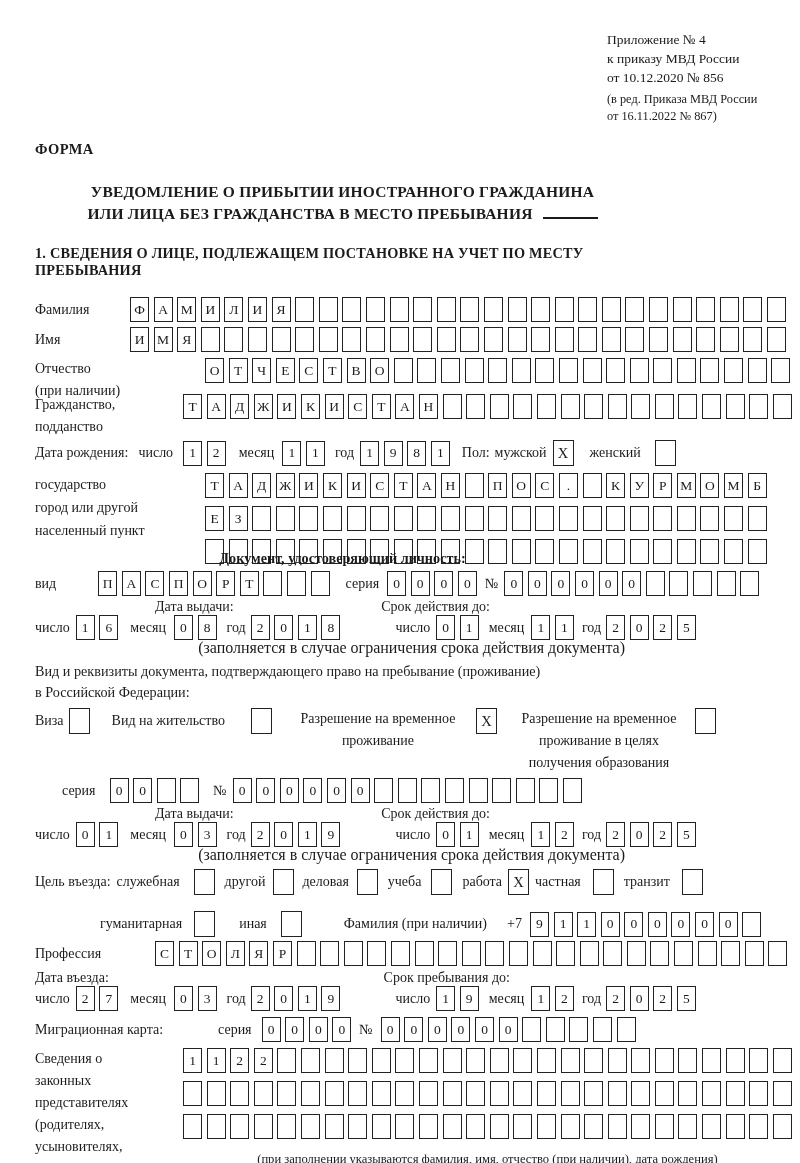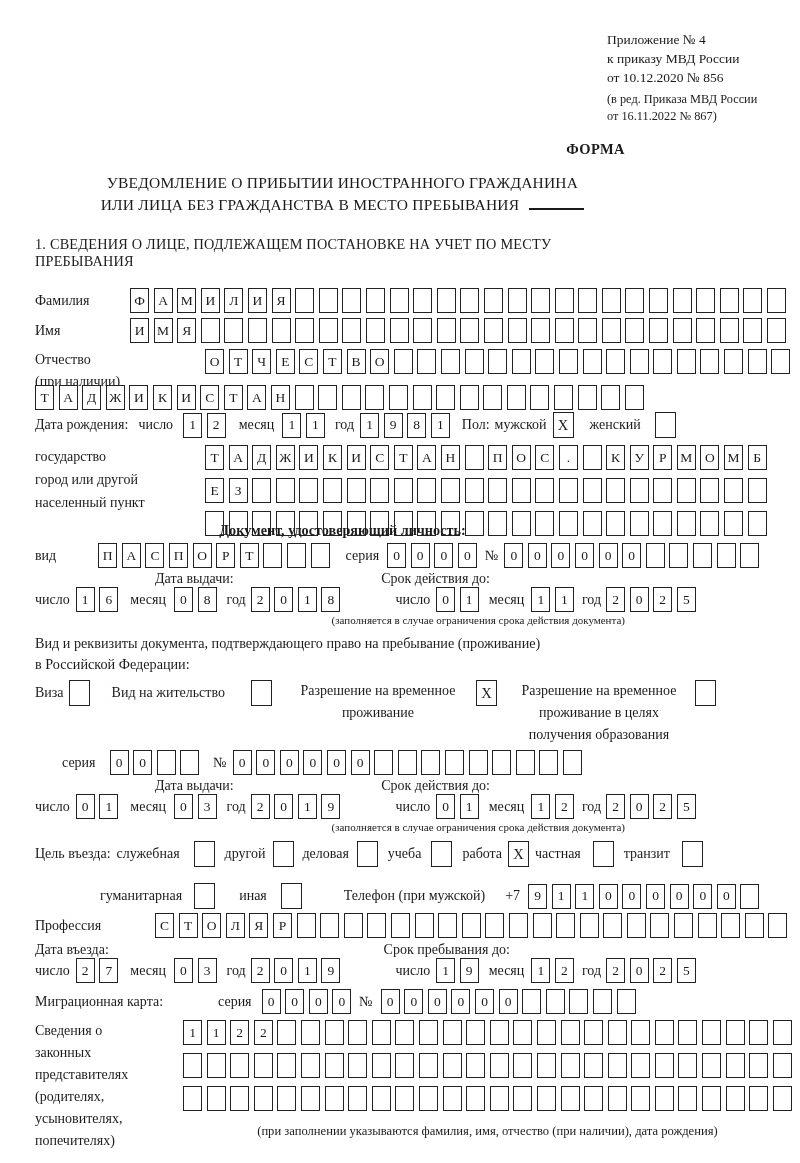--- a/index.html
+++ b/index.html
@@ -4,37 +4,37 @@
 <style>
   html,body{margin:0;padding:0;}
   body{
     width:800px;height:1163px;overflow:hidden;background:#ffffff;
     font-family:"Liberation Serif","DejaVu Serif",serif;
     color:#1b1b1b;font-size:14px;
   }
   .page{box-sizing:border-box;width:660px;height:1163px;padding:30px 10px 0 35px;position:relative;}
   .refblock{margin-left:572px;width:180px;line-height:19px;font-size:13.5px;}
   .refblock .small{font-size:12.3px;line-height:17px;}
-  .formlabel{text-align:right;font-weight:bold;margin-top:16px;font-size:14.5px;letter-spacing:.4px;padding-right:25px;}
-  .doctitle{text-align:center;font-weight:normal;font-size:15.5px;line-height:22px;margin-top:14px;letter-spacing:.2px;}
+  .formlabel{text-align:left;font-weight:bold;margin-top:16px;font-size:14.5px;letter-spacing:.4px;padding-right:25px;}
+  .doctitle{text-align:center;font-weight:bold;font-size:15.5px;line-height:22px;margin-top:23px;letter-spacing:.2px;}
   .blankline{display:inline-block;width:55px;border-bottom:2px solid #1b1b1b;height:14px;margin-left:10px;}
-  .sechead{font-weight:normal;font-size:14.3px;margin-top:20px;letter-spacing:.2px;}
+  .sechead{font-weight:bold;font-size:14.3px;margin-top:20px;letter-spacing:.2px;}
   .row{display:flex;align-items:center;}
   .top{align-items:flex-start;}
   .cellrow{display:flex;gap:4.6px;flex:none;}
   .cell{flex:none;width:19px;height:25px;border:1.5px solid #222;box-sizing:border-box;
         display:flex;align-items:center;justify-content:center;font-size:13.5px;background:#fff;}
   .cb{flex:none;width:21px;height:26px;border:1.5px solid #222;box-sizing:border-box;
       display:flex;align-items:center;justify-content:center;font-size:14.5px;}
   .lbl{flex:none;}
   .lh26{line-height:26px;}
   .stack div{line-height:22px;}
   .stack4 div{line-height:23px;}
   .center2{text-align:center;line-height:22px;flex:none;}
-  .note{font-size:11px;text-align:right;padding-right:25px;line-height:16px;}
+  .note{font-size:16px;text-align:right;padding-right:25px;line-height:16px;}
   .dhead{display:flex;font-size:14px;}
   .boldline{font-weight:bold;text-align:center;font-size:14.2px;}
   .intro{line-height:21px;font-size:14.2px;}
 </style>
 </head>
 <body>
 
 <div class="page">
 
   <div class="refblock">
@@ -150,20 +150,24 @@
         <span class="cell"></span>
         <span class="cell"></span>
         <span class="cell"></span>
         <span class="cell"></span>
         <span class="cell"></span>
         <span class="cell"></span>
       </span>
   </div>
 
   <div class="row top" style="margin-top:-8px">
+    <span class="lbl stack" style="width:148px">
+      <div>Гражданство,</div>
+      <div>подданство</div>
+    </span>
     <span class="cellrow">
         <span class="cell">Т</span>
         <span class="cell">А</span>
         <span class="cell">Д</span>
         <span class="cell">Ж</span>
         <span class="cell">И</span>
         <span class="cell">К</span>
         <span class="cell">И</span>
         <span class="cell">С</span>
         <span class="cell">Т</span>
@@ -491,21 +495,21 @@
     <span class="cb" style="margin-left:12px"></span>
     <span class="lbl" style="margin-left:10px">транзит</span>
     <span class="cb" style="margin-left:12px"></span>
   </div>
 
   <div class="row" style="margin-top:16px">
     <span class="lbl" style="margin-left:65px">гуманитарная</span>
     <span class="cb" style="margin-left:12px"></span>
     <span class="lbl" style="margin-left:24px">иная</span>
     <span class="cb" style="margin-left:14px"></span>
-    <span class="lbl" style="margin-left:42px">Телефон (при мужской)</span>
+    <span class="lbl" style="margin-left:42px">Фамилия (при наличии)</span>
     <span class="lbl" style="margin-left:20px">+7</span>
     <span class="cellrow" style="margin-left:8px">
         <span class="cell">9</span>
         <span class="cell">1</span>
         <span class="cell">1</span>
         <span class="cell">0</span>
         <span class="cell">0</span>
         <span class="cell">0</span>
         <span class="cell">0</span>
         <span class="cell">0</span>

